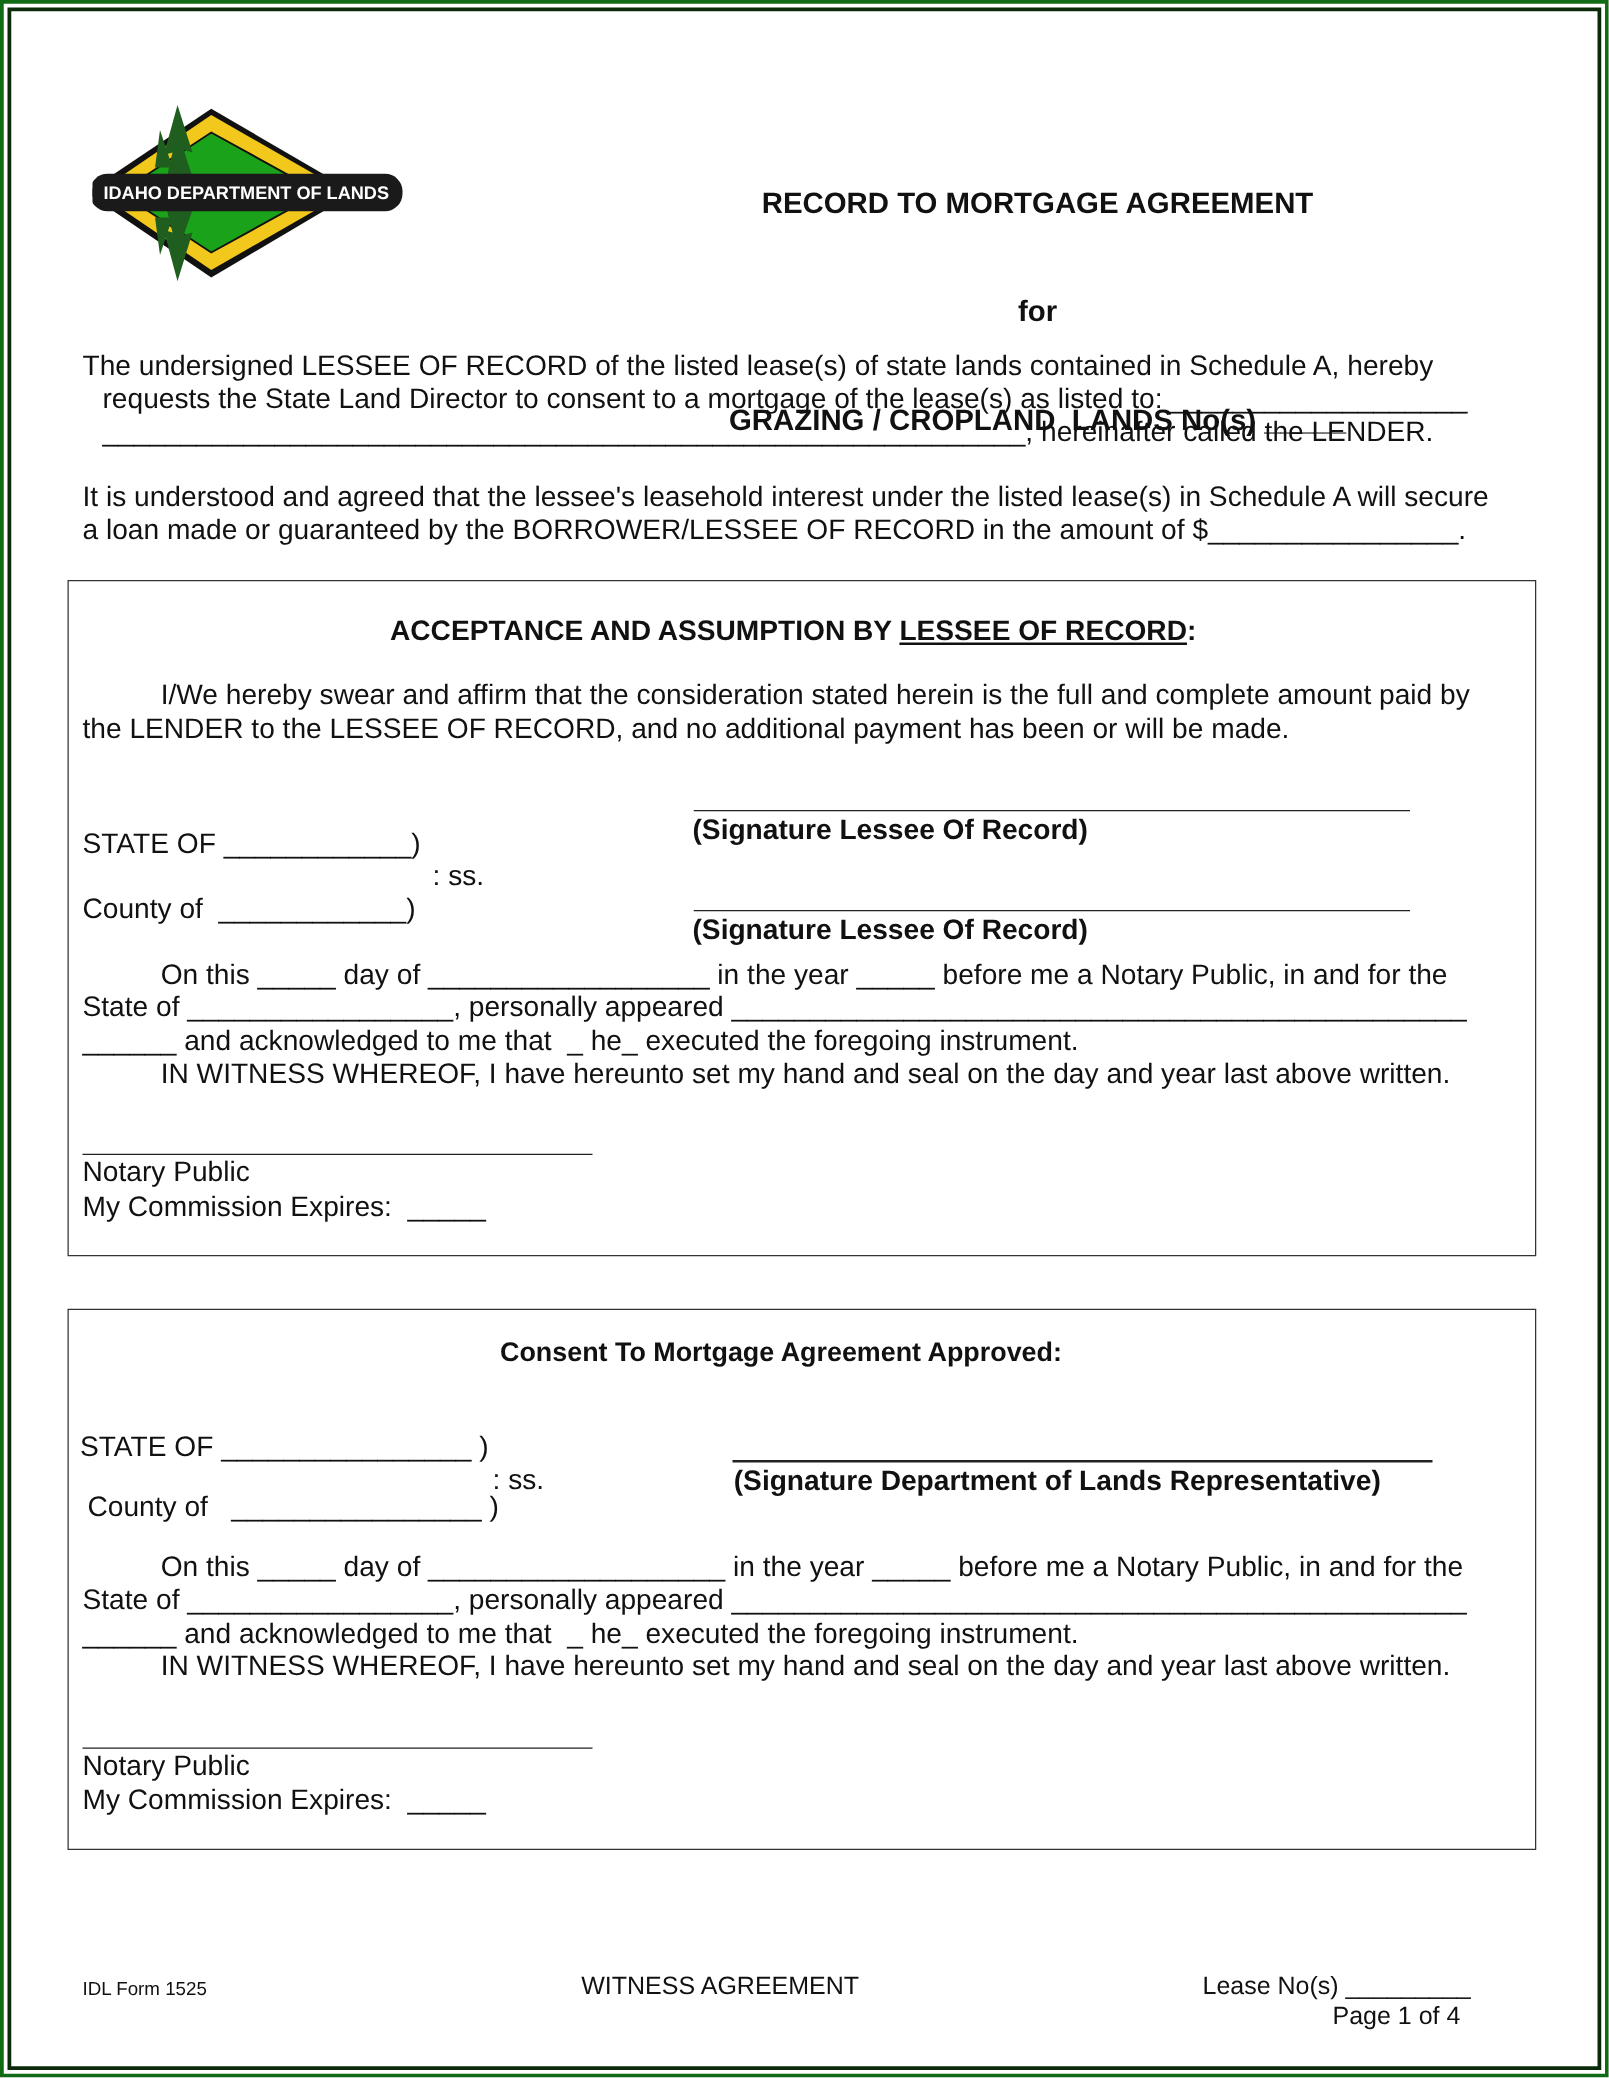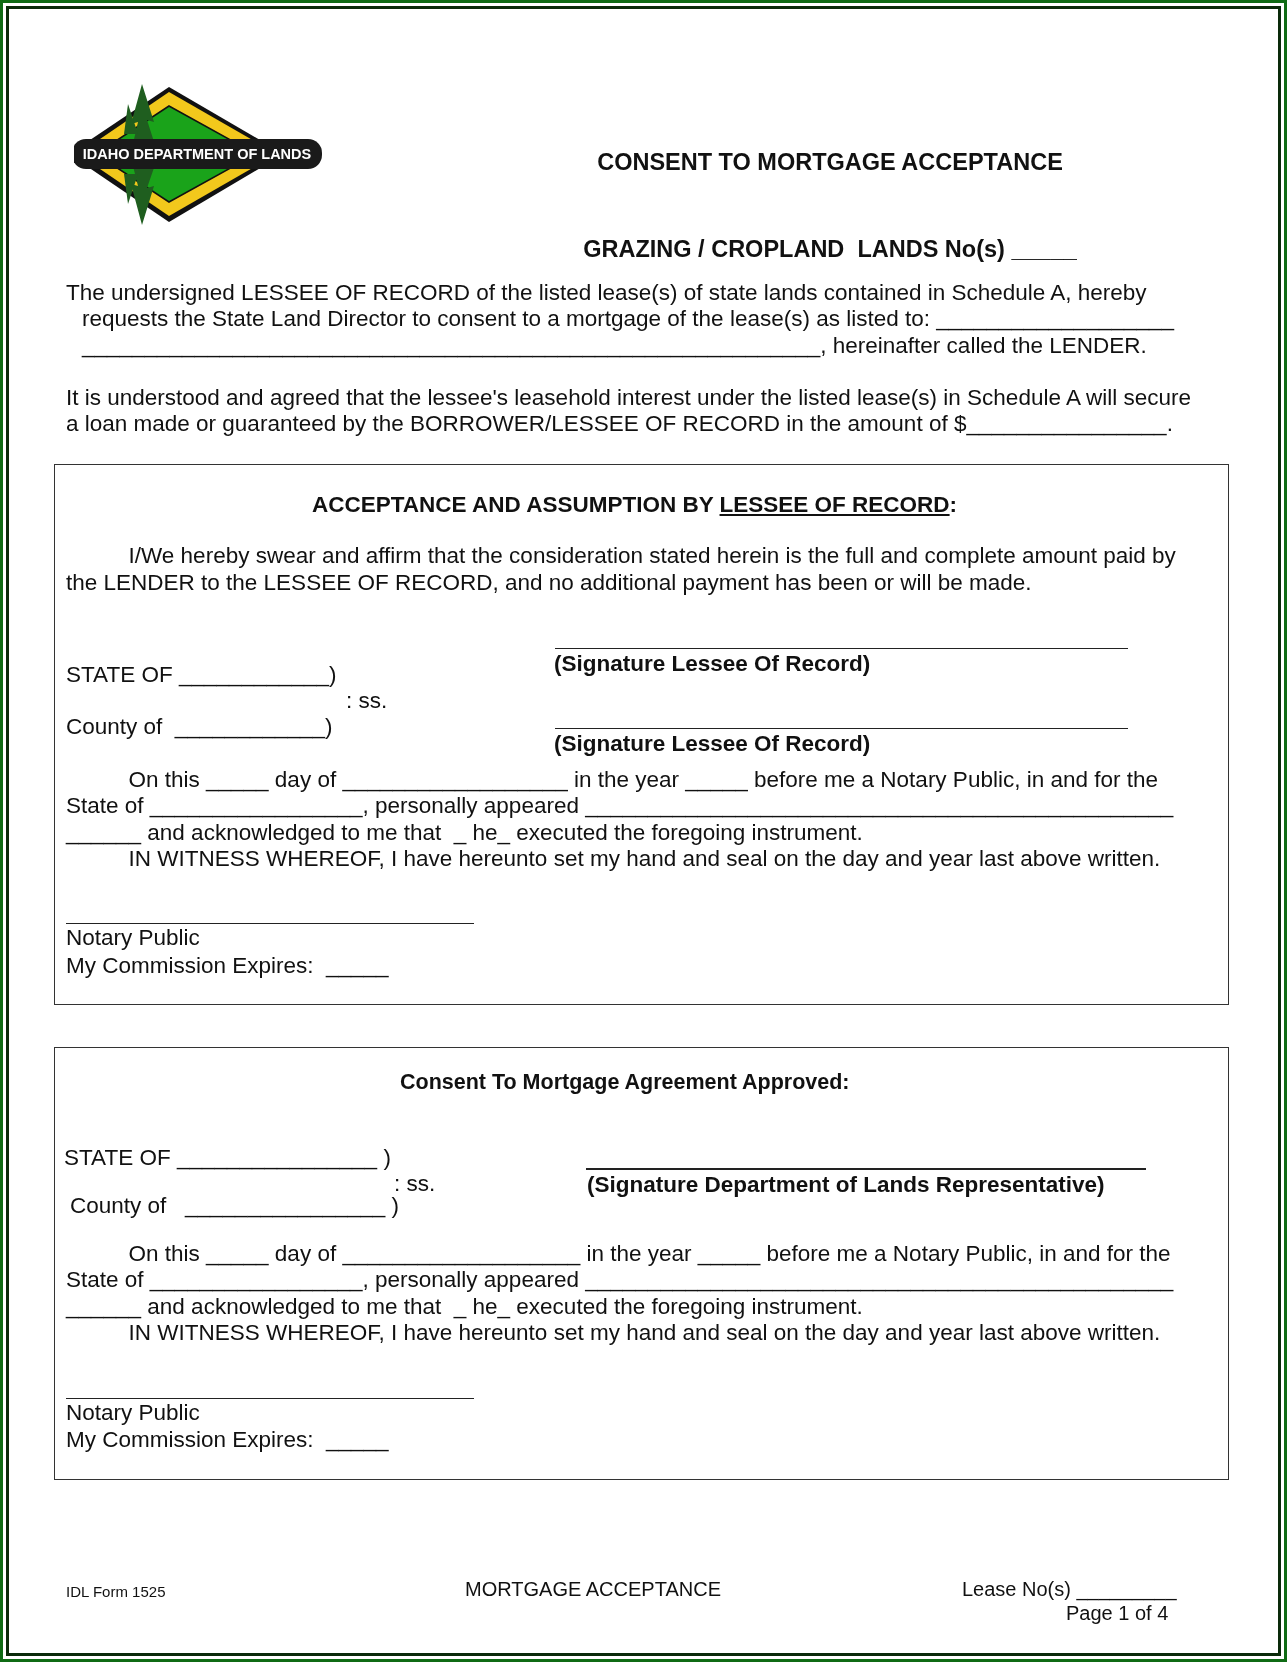--- a/index.html
+++ b/index.html
@@ -28,21 +28,22 @@
   <polygon points="95,24 182,72 95,120 22,72" fill="#1aa31a" stroke="#111" stroke-width="1.5"></polygon>
   <polygon points="68,2 80,40 73,38 82,66 58,66 64,40 57,42" fill="#1f5e1f"></polygon>
   <polygon points="54,22 64,52 50,52" fill="#1f5e1f"></polygon>
   <polygon points="68,143 80,104 73,106 82,80 58,80 64,104 57,102" fill="#1f5e1f"></polygon>
   <polygon points="54,122 64,92 50,92" fill="#1f5e1f"></polygon>
   <rect x="-2" y="57" width="250" height="30" rx="14" fill="#1a1a1a"></rect>
   <text x="123" y="77" text-anchor="middle" fill="#fff" font-family="Liberation Sans, sans-serif" font-size="14.5" font-weight="bold">IDAHO DEPARTMENT OF LANDS</text>
 </svg>
 
 <div class="abs title" style="left:530px;top:90px;width:600px;">
-  <div>CONSENT TO MORTGAGE ACCEPTANCE</div>
+  <div>RECORD TO MORTGAGE AGREEMENT</div>
+  <div>for</div>
   <div>GRAZING / CROPLAND  LANDS No(s) _____</div>
 </div>
 
 <div class="abs t" style="left:66px;top:280px;">The undersigned LESSEE OF RECORD of the listed lease(s) of state lands contained in Schedule A, hereby</div>
 <div class="abs t" style="left:66px;top:306px;margin-left:16px;">requests the State Land Director to consent to a mortgage of the lease(s) as listed to: ___________________</div>
 <div class="abs t" style="left:82px;top:333px;">___________________________________________________________, hereinafter called the LENDER.</div>
 <div class="abs t" style="left:66px;top:385px;">It is understood and agreed that the lessee's leasehold interest under the listed lease(s) in Schedule A will secure</div>
 <div class="abs t" style="left:66px;top:411px;">a loan made or guaranteed by the BORROWER/LESSEE OF RECORD in the amount of $________________.</div>
 
 <div class="box" style="left:54px;top:464px;width:1175px;height:541px;"></div>
@@ -76,15 +77,15 @@
 
 <div class="abs t" style="left:66px;top:1241px;">          On this _____ day of ___________________ in the year _____ before me a Notary Public, in and for the</div>
 <div class="abs t" style="left:66px;top:1267px;">State of _________________, personally appeared _______________________________________________</div>
 <div class="abs t" style="left:66px;top:1294px;">______ and acknowledged to me that  _ he_ executed the foregoing instrument.</div>
 <div class="abs t" style="left:66px;top:1320px;">          IN WITNESS WHEREOF, I have hereunto set my hand and seal on the day and year last above written.</div>
 <div class="hr" style="left:66px;top:1398px;width:408px;border-top-width:1px;"></div>
 <div class="abs t" style="left:66px;top:1400px;">Notary Public</div>
 <div class="abs t" style="left:66px;top:1427px;">My Commission Expires:  _____</div>
 
 <div class="abs" style="left:66px;top:1583px;font-size:15px;">IDL Form 1525</div>
-<div class="abs" style="left:465px;top:1578px;font-size:20px;">MORTGAGE ACCEPTANCE</div>
+<div class="abs" style="left:465px;top:1578px;font-size:20px;">WITNESS AGREEMENT</div>
 <div class="abs" style="left:962px;top:1578px;font-size:20px;">Lease No(s) _________</div>
 <div class="abs" style="left:1066px;top:1602px;font-size:20px;">Page 1 of 4</div>
 
 </body></html>

